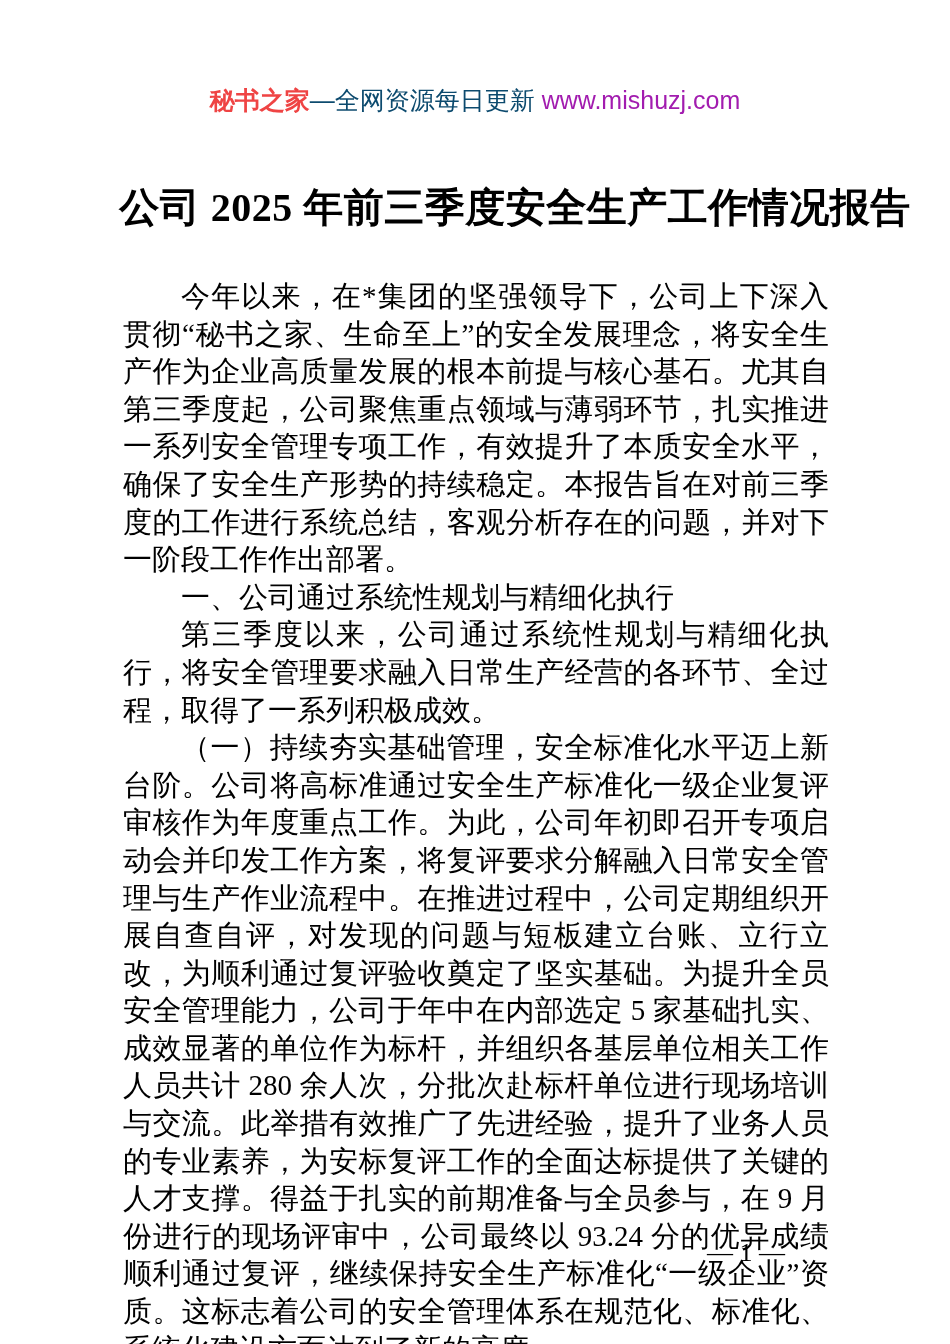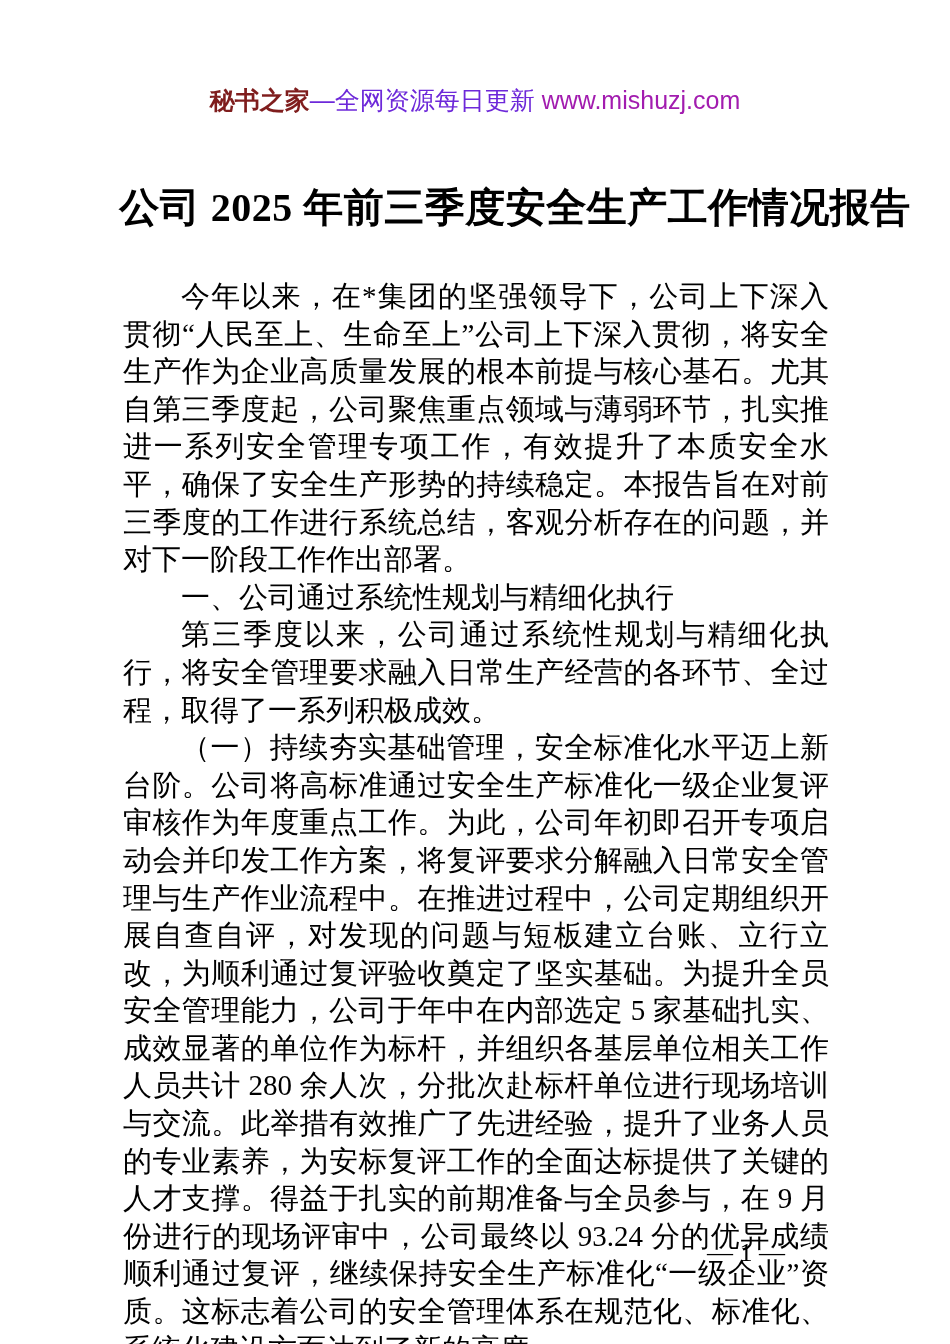--- a/index.html
+++ b/index.html
@@ -25,25 +25,25 @@
     top: 84px;
     left: 0;
     width: 100%;
     text-align: center;
     font-size: 25px;
     line-height: 32px;
     font-family: "Liberation Sans", sans-serif;
     white-space: nowrap;
   }
   .brand {
-    color: #7f1d1d;
+    color: #ef4444;
     font-weight: bold;
   }
   .tagline {
-    color: #6d28d9;
+    color: #0c4a6e;
   }
   .site-url {
     color: #a21caf;
     text-decoration: none;
   }
   
   .doc-title {
     position: absolute;
     top: 182px;
     left: 0;
@@ -96,21 +96,21 @@
 
 <div class="page">
 
   <div class="doc-header">
     <span class="brand">秘书之家</span><span class="tagline">—全网资源每日更新 </span><span class="site-url">www.mishuzj.com</span>
   </div>
 
   <h1 class="doc-title">公司 2025 年前三季度安全生产工作情况报告</h1>
 
   <div class="content">
-    <p><span>今年以来，在*集团的坚强领导下，公司上下深入贯彻“人民至上、生命至上”公司上下深入贯彻，将安全生产作为企业高质量发展的根本前提与核心基石。尤其自</span><span class="bold-run">第三</span><span>季度起，公司聚焦重点领域与薄弱环节，扎实推进一系列安全管理专项工作，有效提升了本质安全水平，确保了安全生产形势的持续稳定。本报告旨在对前三季度的工作进行系统总结，客观分析存在的问题，并对下一阶段工作作出部署。</span></p>
+    <p><span>今年以来，在*集团的坚强领导下，公司上下深入贯彻“秘书之家、生命至上”的安全发展理念，将安全生产作为企业高质量发展的根本前提与核心基石。尤其自</span><span class="bold-run">第三</span><span>季度起，公司聚焦重点领域与薄弱环节，扎实推进一系列安全管理专项工作，有效提升了本质安全水平，确保了安全生产形势的持续稳定。本报告旨在对前三季度的工作进行系统总结，客观分析存在的问题，并对下一阶段工作作出部署。</span></p>
     <p>一、公司通过系统性规划与精细化执行</p>
     <p><span class="bold-run">第三</span><span>季度以来，公司通过系统性规划与精细化执行，将安全管理要求融入日常生产经营的各环节、全过程，取得了一系列积极成效。</span></p>
     <p>（一）持续夯实基础管理，安全标准化水平迈上新台阶。公司将高标准通过安全生产标准化一级企业复评审核作为年度重点工作。为此，公司年初即召开专项启动会并印发工作方案，将复评要求分解融入日常安全管理与生产作业流程中。在推进过程中，公司定期组织开展自查自评，对发现的问题与短板建立台账、立行立改，为顺利通过复评验收奠定了坚实基础。为提升全员安全管理能力，公司于年中在内部选定 5 家基础扎实、成效显著的单位作为标杆，并组织各基层单位相关工作人员共计 280 余人次，分批次赴标杆单位进行现场培训与交流。此举措有效推广了先进经验，提升了业务人员的专业素养，为安标复评工作的全面达标提供了关键的人才支撑。得益于扎实的前期准备与全员参与，在 9 月份进行的现场评审中，公司最终以 93.24 分的优异成绩顺利通过复评，继续保持安全生产标准化“一级企业”资质。这标志着公司的安全管理体系在规范化、标准化、系统化建设方面达到了新的高度。</p>
   </div>
 
   <div class="doc-footer">
     <span>— 1 —</span>
   </div>
 
 </div>

